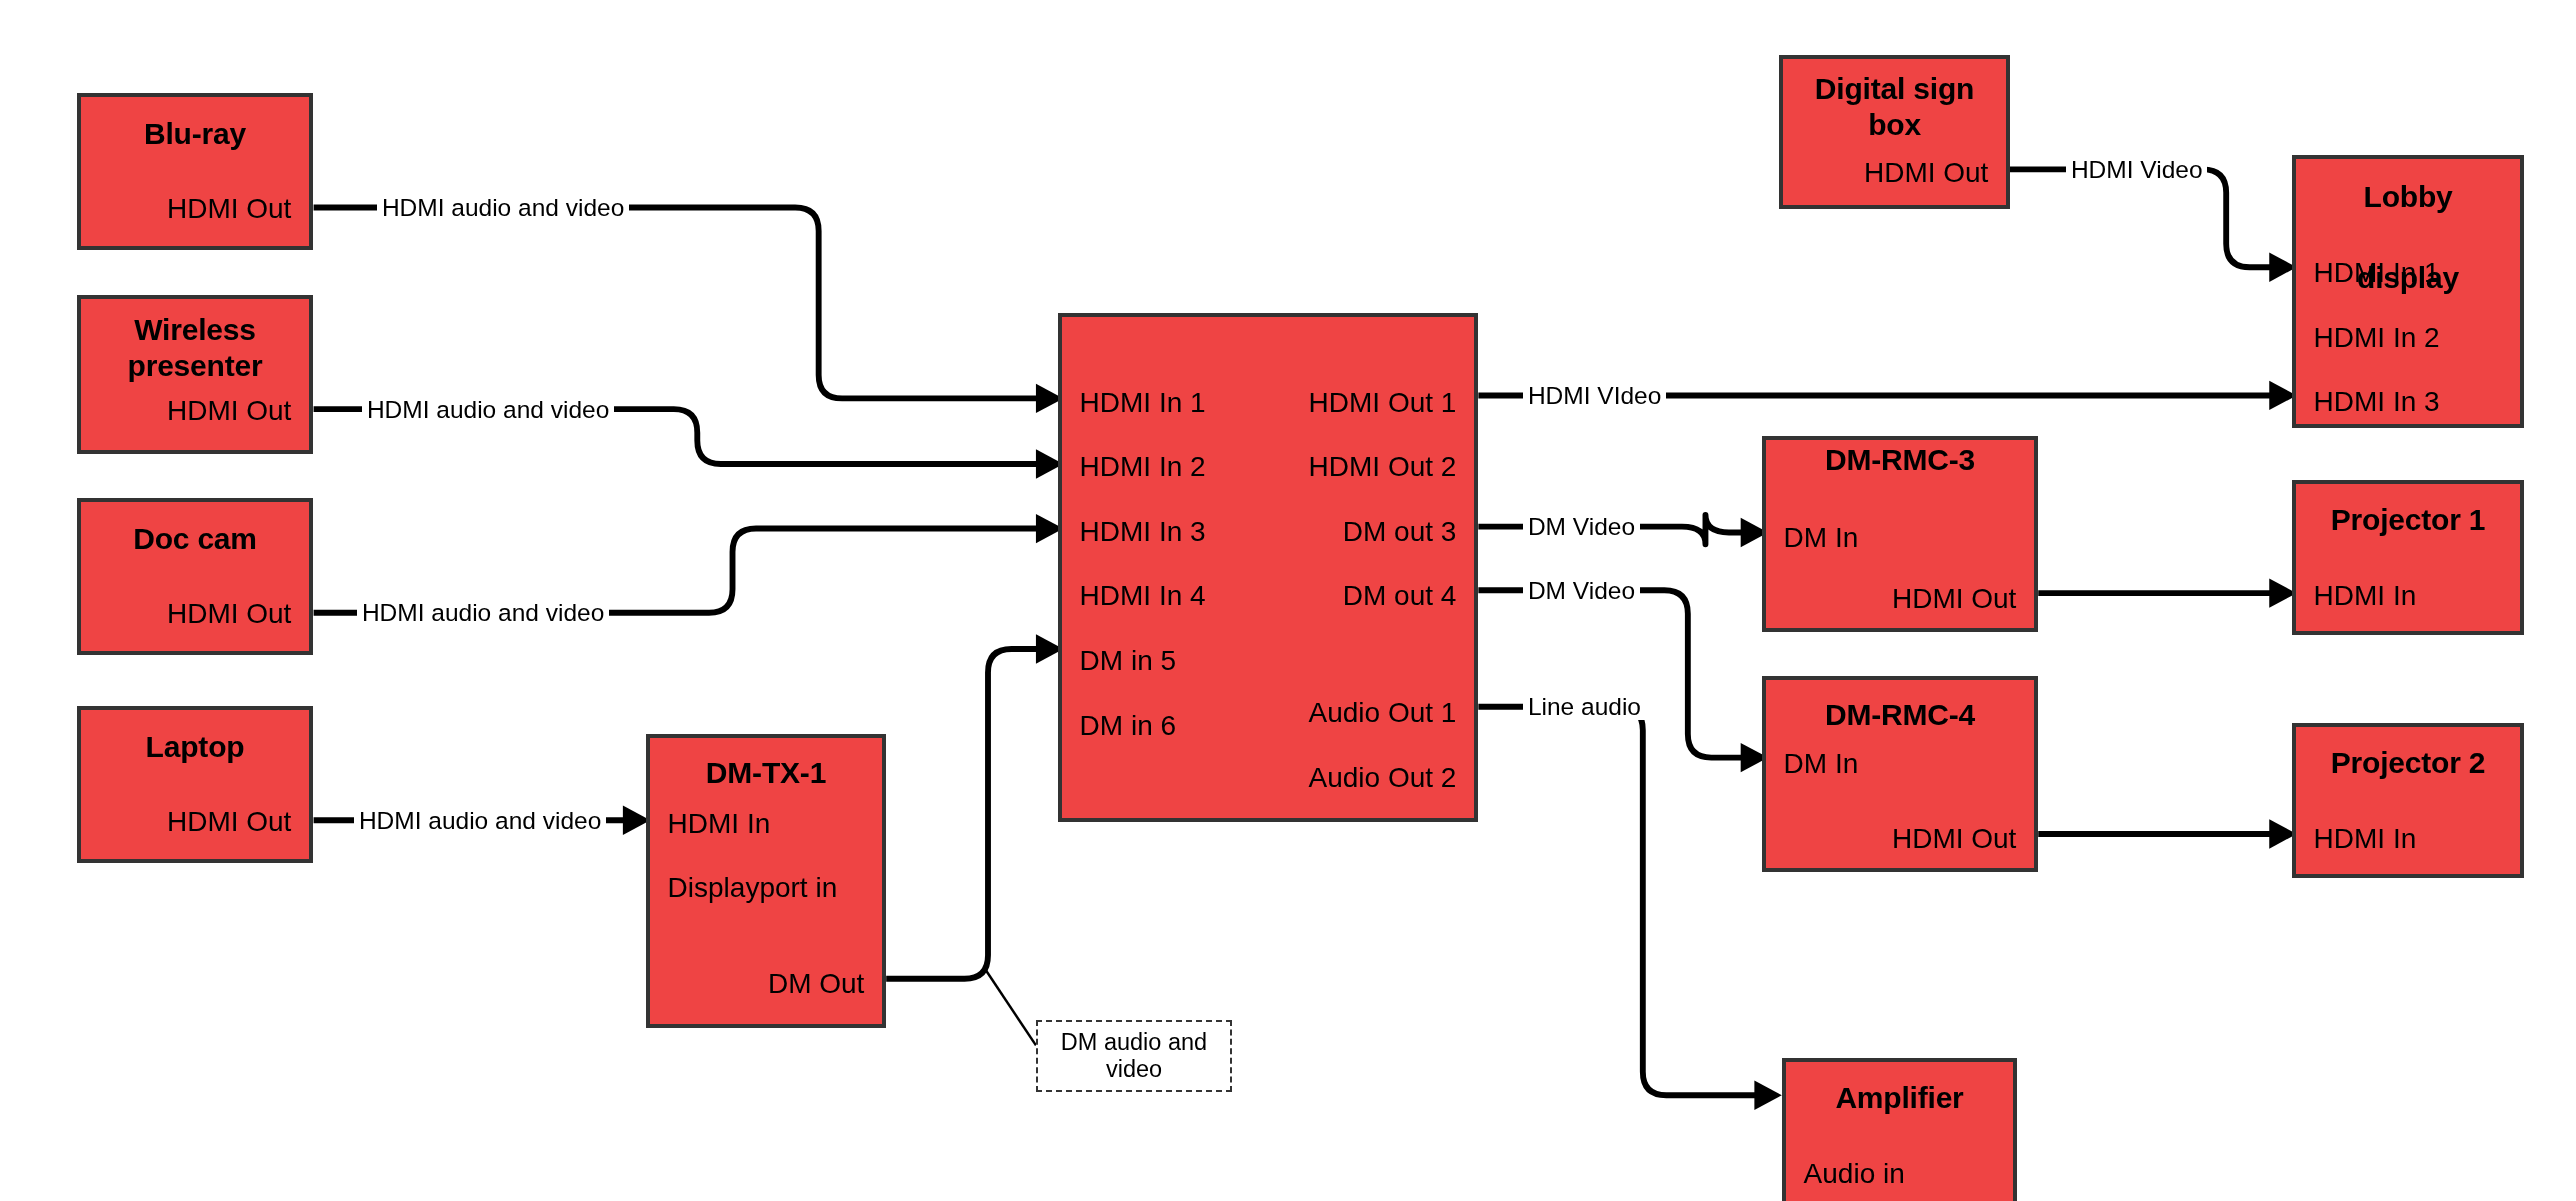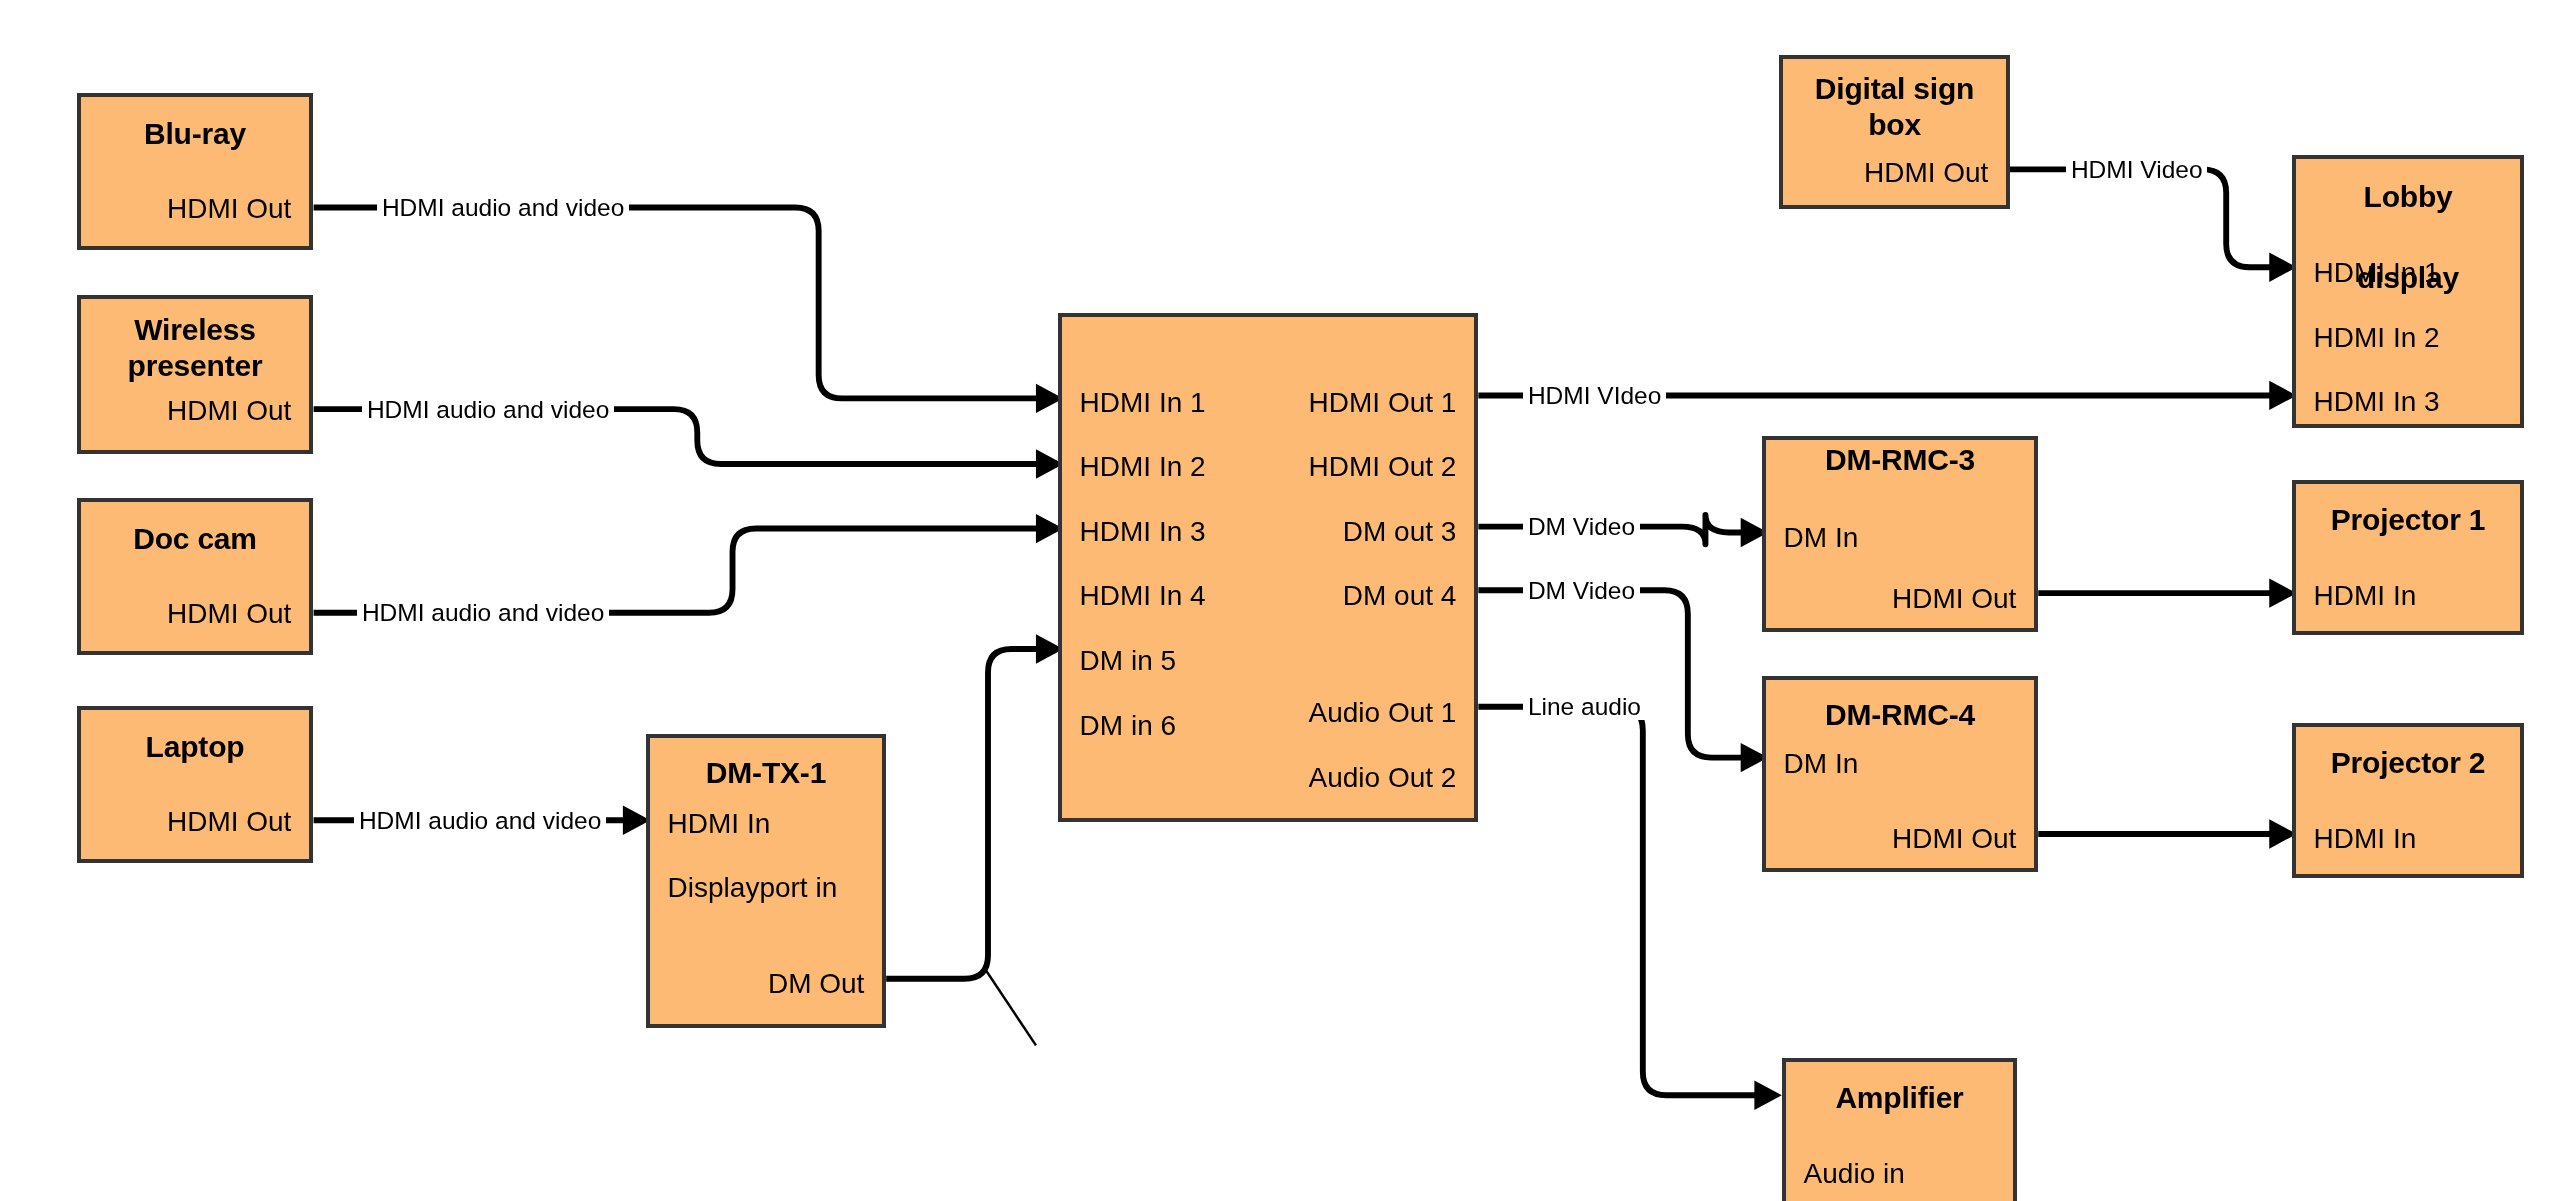--- a/index.html
+++ b/index.html
@@ -30,21 +30,21 @@
     stroke-linecap: butt;
     stroke-linejoin: round;
   }
   svg.wires path.thin, svg.wires line.thin {
     stroke-width: 2.5;
   }
   .node {
     position: absolute;
     box-sizing: border-box;
     border: 4.9px solid #333333;
-    background: #fdba74;
+    background: #ef4444;
     color: #000000;
   }
   .node-title {
     position: absolute;
     left: 0;
     right: 0;
     text-align: center;
     font-weight: bold;
     font-size: 30px;
     line-height: 36px;
@@ -158,20 +158,21 @@
     <div class="port right" style="top:96px;">HDMI Out</div>
   </div>
 
   <div class="node" style="left:646px; top:734px; width:240px; height:294px;">
     <div class="node-title" style="top:16.6px;">DM-TX-1</div>
     <div class="port left" style="top:70px;">HDMI In</div>
     <div class="port left" style="top:134px;">Displayport in</div>
     <div class="port right" style="top:230px;">DM Out</div>
   </div>
 
+  <div class="note" style="left:1036px; top:1020px; width:196px; height:72px;">DM audio and video</div>
 
   <div class="node" style="left:1058px; top:313px; width:420px; height:509px;">
     <div class="port left" style="top:70px;">HDMI In 1</div>
     <div class="port left" style="top:134px;">HDMI In 2</div>
     <div class="port left" style="top:199px;">HDMI In 3</div>
     <div class="port left" style="top:263px;">HDMI In 4</div>
     <div class="port left" style="top:328px;">DM in 5</div>
     <div class="port left" style="top:393px;">DM in 6</div>
     <div class="port right" style="top:70px;">HDMI Out 1</div>
     <div class="port right" style="top:134px;">HDMI Out 2</div>

